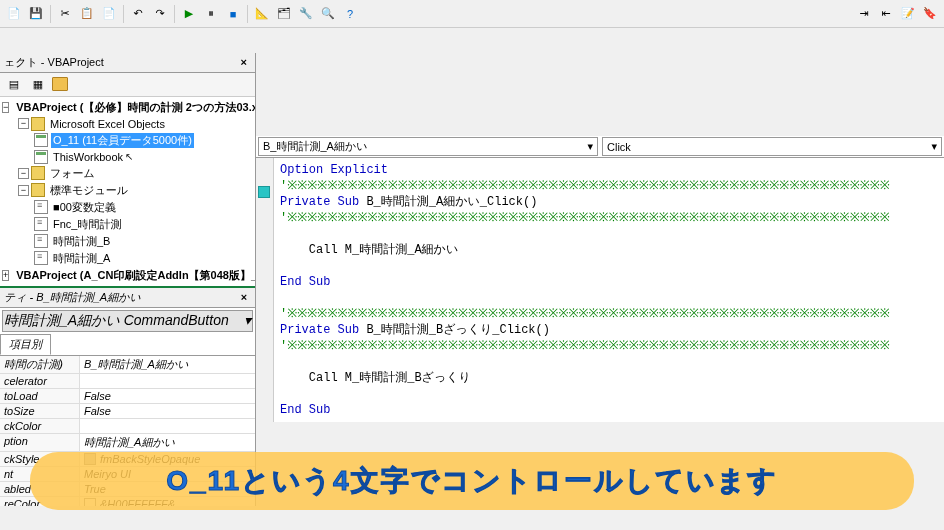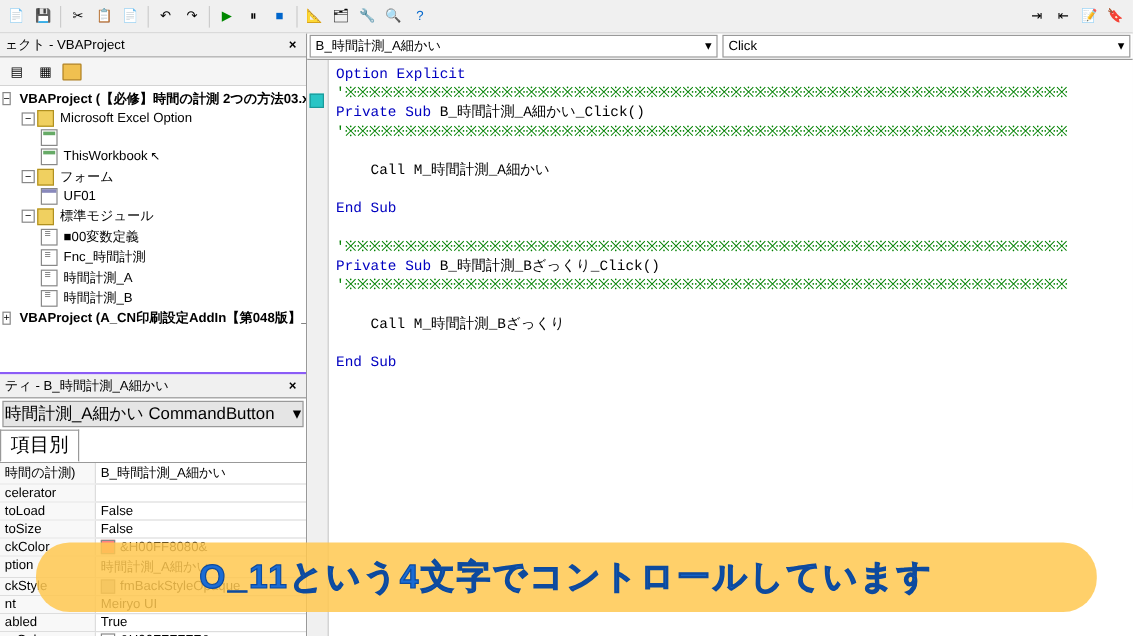--- a/index.html
+++ b/index.html
@@ -1,44 +1,44 @@
 <!DOCTYPE html>
 <html><head>
 <meta charset="utf-8">
 <style>
 * { box-sizing: border-box; margin: 0; padding: 0; }
 body { font-family: "MS Gothic", "Meiryo", sans-serif; font-size: 11px; background: #f0f0f0; width: 944px; height: 530px; overflow: hidden; position: relative; }
 .toolbar { height: 28px; background: #f0f0f0; border-bottom: 1px solid #ccc; display: flex; align-items: center; padding: 0 4px; gap: 2px; }
 .tool-btn { width: 20px; height: 20px; display: inline-flex; align-items: center; justify-content: center; border: 1px solid transparent; cursor: pointer; }
 .tool-sep { width: 1px; height: 18px; background: #ccc; margin: 0 2px; }
-.main-area { display: flex; height: calc(100% - 28px); }
+.main-area { display: flex; height: calc(100% - 28px); align-items: center; }
 .left-panel { width: 256px; display: flex; flex-direction: column; background: #fff; border-right: 1px solid #999; }
 .panel-header { background: #f0f0f0; border-bottom: 1px solid #999; padding: 2px 4px; display: flex; justify-content: space-between; align-items: center; font-size: 11px; }
 .panel-close { cursor: pointer; font-weight: bold; padding: 0 4px; }
 .project-toolbar { height: 24px; background: #f5f5f5; border-bottom: 1px solid #ccc; display: flex; align-items: center; padding: 0 4px; gap: 4px; }
 .folder-icon { width: 16px; height: 14px; background: #f0c050; border: 1px solid #b08020; border-radius: 1px; }
 .tree { flex: 1; overflow: auto; padding: 2px; font-size: 11px; background: #fff; }
 .tree-node { display: flex; align-items: center; padding: 1px 0; white-space: nowrap; cursor: pointer; }
 .tree-toggle { width: 11px; height: 11px; border: 1px solid #888; display: inline-flex; align-items: center; justify-content: center; font-size: 9px; margin-right: 2px; background: #fff; line-height: 1; }
 .tree-icon { width: 14px; height: 14px; margin-right: 3px; display: inline-block; }
 .tree-icon.project { background: linear-gradient(#6c6,#393); border-radius: 2px; }
 .tree-icon.folder-y { background: #f0d060; border: 1px solid #b09020; }
 .tree-icon.sheet { background: #fff; border: 1px solid #888; position: relative; }
 .tree-icon.sheet::before { content: ""; position: absolute; top: 1px; left: 1px; right: 1px; height: 3px; background: #6a6; }
 .tree-icon.form { background: #fff; border: 1px solid #888; }
 .tree-icon.form::before { content: ""; display: block; height: 3px; background: #88b; }
 .tree-icon.module { background: #fff; border: 1px solid #888; }
 .tree-icon.module::after { content: "≡"; font-size: 9px; position: relative; top: -3px; left: 2px; color: #666; }
 .tree-label { padding: 0 2px; }
 .tree-label.selected { background: #3399ff; color: #fff; }
 .indent1 { padding-left: 16px; } .indent2 { padding-left: 32px; }
-.props-panel { border-top: 2px solid #8b5cf6; display: flex; flex-direction: column; height: 220px; }
+.props-panel { border-top: 2px solid #15803d; display: flex; flex-direction: column; height: 220px; font-style: italic; }
 .props-dropdown { margin: 2px; border: 1px solid #999; background: #e5e5e5; font-size: 14px; padding: 1px; }
 .props-tabs { display: flex; border-bottom: 1px solid #999; }
-.props-tab { padding: 2px 8px; border: 1px solid #999; border-bottom: none; background: #f0f0f0; margin-right: -1px; font-size: 16px; cursor: pointer; }
+.props-tab { padding: 2px 8px; border: 1px solid #999; border-bottom: none; background: #f0f0f0; margin-right: -1px; font-size: 11px; cursor: pointer; }
 .props-tab.active { background: #fff; border-bottom: 1px solid #fff; position: relative; z-index: 1; }
 .props-grid { flex: 1; overflow: auto; background: #fff; }
 .prop-row { display: flex; border-bottom: 1px solid #ddd; }
 .prop-name { width: 80px; padding: 1px 4px; border-right: 1px solid #ddd; background: #f8f8f8; overflow: hidden; white-space: nowrap; }
 .prop-val { flex: 1; padding: 1px 4px; display: flex; align-items: center; }
 .color-swatch { width: 12px; height: 12px; border: 1px solid #888; margin-right: 4px; }
 .right-panel { flex: 1; display: flex; flex-direction: column; background: #fff; }
 .code-dropdowns { height: 22px; display: flex; border-bottom: 1px solid #999; }
 .code-dd { flex: 1; border: 1px solid #999; margin: 1px 2px; font-size: 11px; padding: 1px 4px; background: #fff; display: flex; justify-content: space-between; align-items: center; cursor: pointer; }
 .code-area { flex: 1; position: relative; background: #fff; }
@@ -92,59 +92,56 @@
     </div>
     <div class="tree">
       <div class="tree-node">
         <span class="tree-toggle">−</span>
         <span class="tree-icon project"></span>
         <span class="tree-label" style="font-weight:bold">VBAProject (【必修】時間の計測 2つの方法03.xlsm</span>
       </div>
       <div class="tree-node indent1">
         <span class="tree-toggle">−</span>
         <span class="tree-icon folder-y"></span>
-        <span class="tree-label">Microsoft Excel Option</span>
+        <span class="tree-label">Microsoft Excel Objects</span>
       </div>
       <div class="tree-node indent2">
         <span class="tree-icon sheet"></span>
+        <span class="tree-label selected">O_11 (11会員データ5000件)</span>
       </div>
       <div class="tree-node indent2">
         <span class="tree-icon sheet"></span>
         <span class="tree-label">ThisWorkbook</span>
         <span style="font-size:10px">↖</span>
       </div>
       <div class="tree-node indent1">
         <span class="tree-toggle">−</span>
         <span class="tree-icon folder-y"></span>
         <span class="tree-label">フォーム</span>
       </div>
-      <div class="tree-node indent2">
-        <span class="tree-icon form"></span>
-        <span class="tree-label">UF01</span>
-      </div>
       <div class="tree-node indent1">
         <span class="tree-toggle">−</span>
         <span class="tree-icon folder-y"></span>
         <span class="tree-label">標準モジュール</span>
       </div>
       <div class="tree-node indent2">
         <span class="tree-icon module"></span>
         <span class="tree-label">■00変数定義</span>
       </div>
       <div class="tree-node indent2">
         <span class="tree-icon module"></span>
         <span class="tree-label">Fnc_時間計測</span>
       </div>
       <div class="tree-node indent2">
         <span class="tree-icon module"></span>
+        <span class="tree-label">時間計測_B</span>
+      </div>
+      <div class="tree-node indent2">
+        <span class="tree-icon module"></span>
         <span class="tree-label">時間計測_A</span>
-      </div>
-      <div class="tree-node indent2">
-        <span class="tree-icon module"></span>
-        <span class="tree-label">時間計測_B</span>
       </div>
       <div class="tree-node">
         <span class="tree-toggle">+</span>
         <span class="tree-icon project"></span>
         <span class="tree-label" style="font-weight:bold">VBAProject (A_CN印刷設定AddIn【第048版】_UF</span>
       </div>
     </div>
 
     <div class="props-panel">
       <div class="panel-header">
@@ -178,24 +175,20 @@
             </div>
           </div>
           <div class="prop-row">
             <div class="prop-name">toSize</div>
             <div class="prop-val">
               <span>False</span>
             </div>
           </div>
           <div class="prop-row">
             <div class="prop-name">ckColor</div>
-            <div class="prop-val">
-              <span class="color-swatch" style="background: rgb(255, 128, 128);"></span>
-              <span>&amp;H00FF8080&amp;</span>
-            </div>
           </div>
           <div class="prop-row">
             <div class="prop-name">ption</div>
             <div class="prop-val">
               <span>時間計測_A細かい</span>
             </div>
           </div>
           <div class="prop-row">
             <div class="prop-name">ckStyle</div>
             <div class="prop-val">

